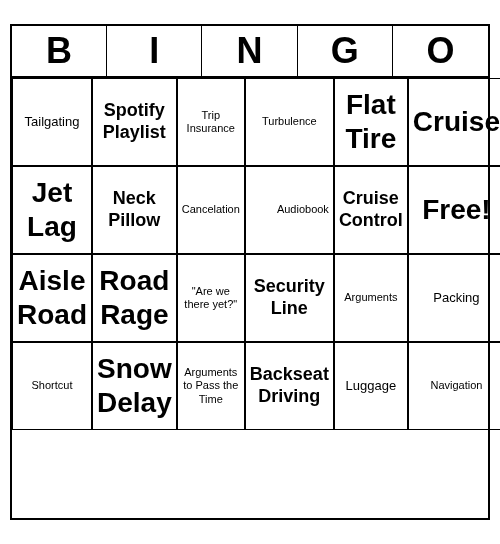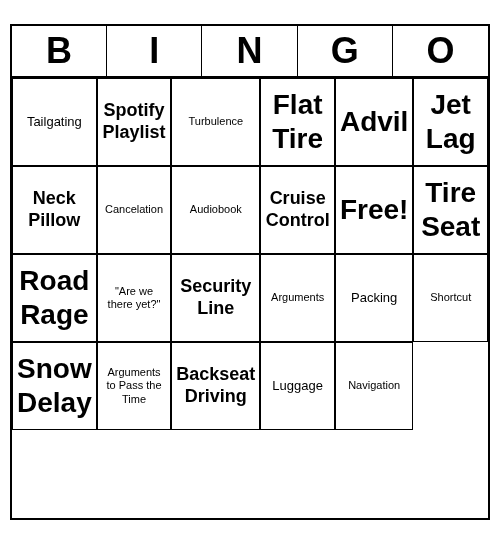--- a/index.html
+++ b/index.html
@@ -77,48 +77,51 @@
       <div class="bingo-letter">O</div>
     </div>
   <div class="bingo-grid">
   <div class="bingo-cell">
         <span class="cell-text">Tailgating</span>
       </div>
       <div class="bingo-cell">
         <span class="cell-text medium">Spotify Playlist</span>
       </div>
       <div class="bingo-cell">
+        <span class="cell-text small">Trip Insurance</span>
+      </div>
+      <div class="bingo-cell">
         <span class="cell-text small">Turbulence</span>
       </div>
       <div class="bingo-cell">
         <span class="cell-text xlarge">Flat Tire</span>
       </div>
       <div class="bingo-cell">
-        <span class="cell-text xlarge">Advil</span>
+        <span class="cell-text xlarge">Cruise</span>
       </div>
       <div class="bingo-cell">
         <span class="cell-text xlarge">Jet Lag</span>
       </div>
       <div class="bingo-cell">
         <span class="cell-text medium">Neck Pillow</span>
       </div>
       <div class="bingo-cell">
         <span class="cell-text small">Cancelation</span>
       </div>
       <div class="bingo-cell">
         <span class="cell-text small">Audiobook</span>
       </div>
       <div class="bingo-cell">
         <span class="cell-text medium">Cruise Control</span>
       </div>
       <div class="bingo-cell">
         <span class="cell-text xlarge">Free!</span>
       </div>
       <div class="bingo-cell">
-        <span class="cell-text xlarge">Tire Seat</span>
+        <span class="cell-text xlarge">Aisle Road</span>
       </div>
       <div class="bingo-cell">
         <span class="cell-text xlarge">Road Rage</span>
       </div>
       <div class="bingo-cell">
         <span class="cell-text small">"Are we there yet?"</span>
       </div>
       <div class="bingo-cell">
         <span class="cell-text medium">Security Line</span>
       </div>

